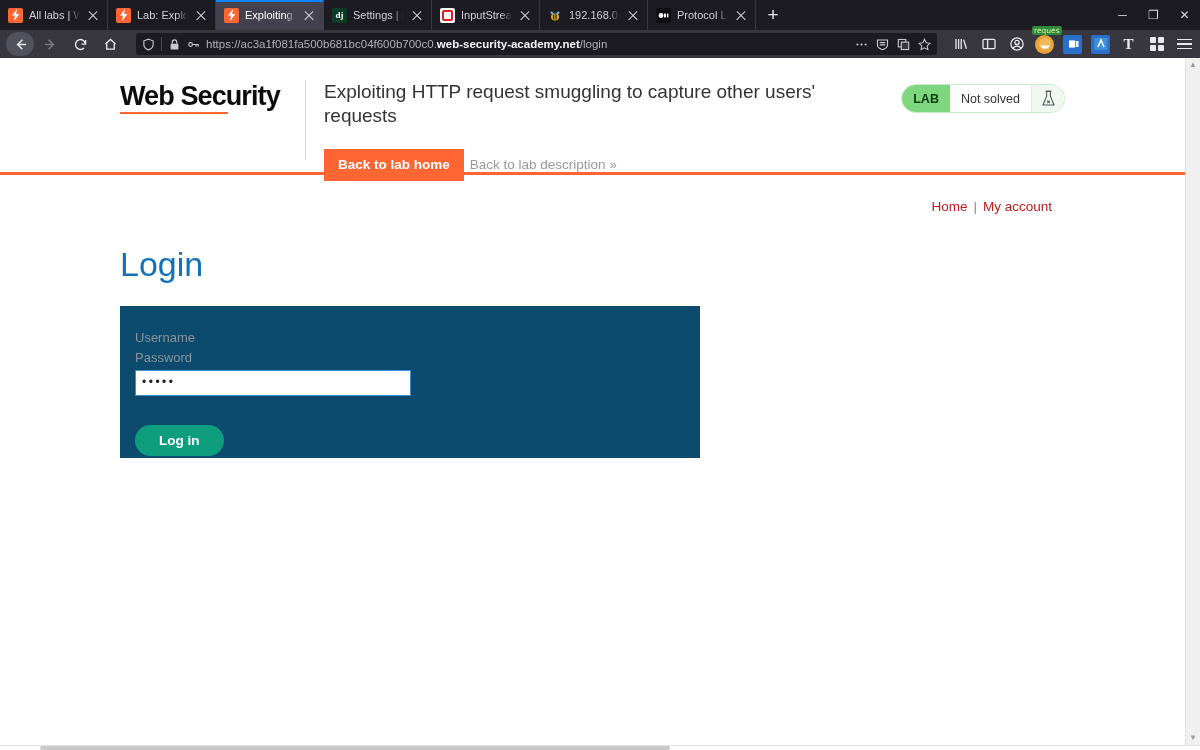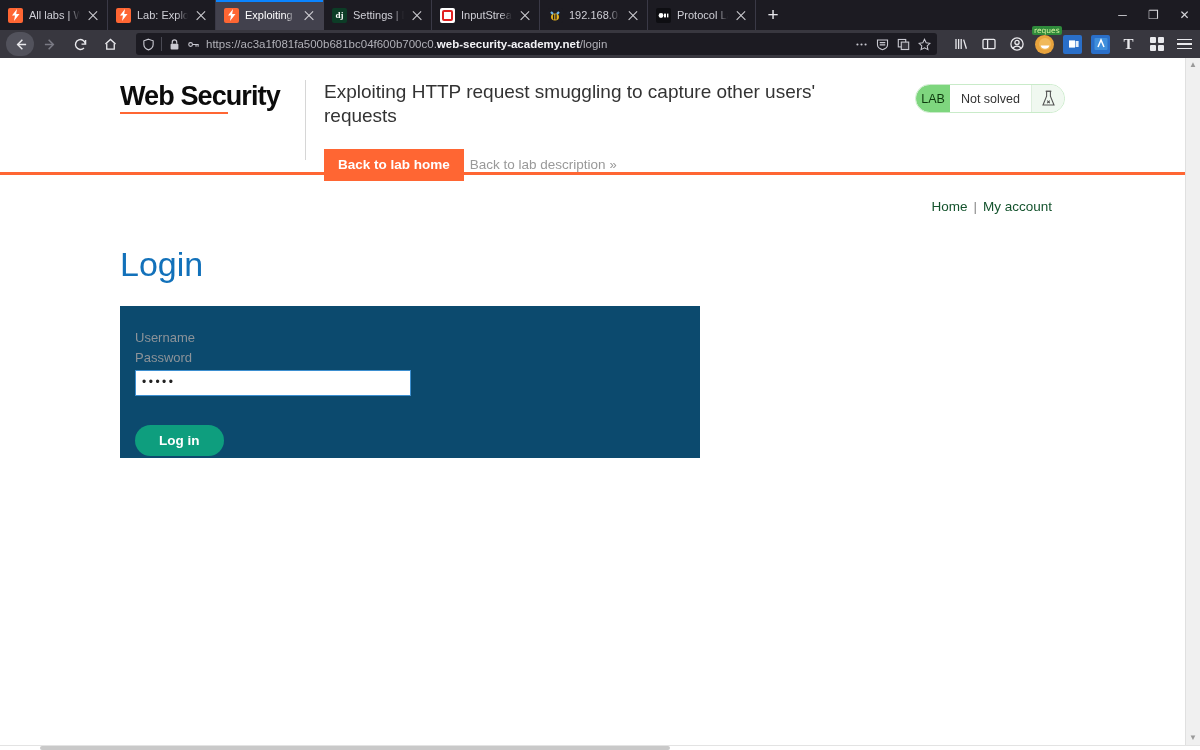--- a/index.html
+++ b/index.html
@@ -230,23 +230,23 @@
     position: absolute; right: 120px; top: 26px;
     display: flex; align-items: stretch;
     border: 1.5px solid #c9ebc9;
     border-radius: 16px;
     overflow: hidden;
     background: #ffffff;
     height: 29px;
   }
   .lab-status .lab-pill {
     background: #7ed67e; color: #0d3a0d;
-    font-weight: normal; font-size: 12.5px;
+    font-weight: bold; font-size: 12.5px;
     display: flex; align-items: center;
-    padding: 0 5px;
+    padding: 0 11px;
     border-radius: 14px 0 0 14px;
   }
   .lab-status .lab-state {
     color: #333333; font-size: 12.5px;
     display: flex; align-items: center;
     padding: 0 11px;
     background: #ffffff;
     border-right: 1.5px solid #ddeedd;
   }
   .lab-status .lab-flask {
@@ -257,21 +257,21 @@
 
   .orange-rule { height: 2.5px; background: #ff6633; width: 100%; }
 
   
   .site-nav {
     text-align: right;
     padding: 24px 133px 0 0;
     font-size: 13.5px;
     color: #4fb4ef;
   }
-  .site-nav a { color: #14532d; text-decoration: none; }
+  .site-nav a { color: #b91c1c; text-decoration: none; }
   .site-nav .bar { color: #888888; padding: 0 6px; }
 
   .login-heading {
     margin: 30px 0 0 120px;
     color: #1271ba;
     font-size: 34px;
     font-weight: normal;
     line-height: 40px;
   }
 

